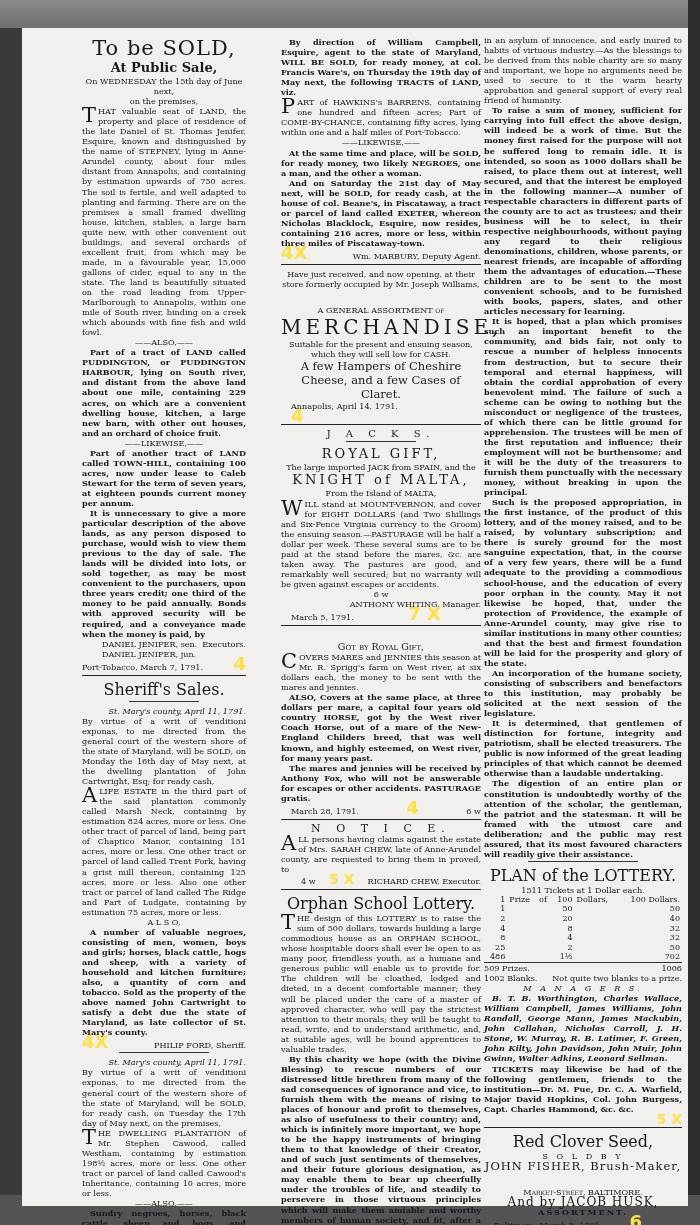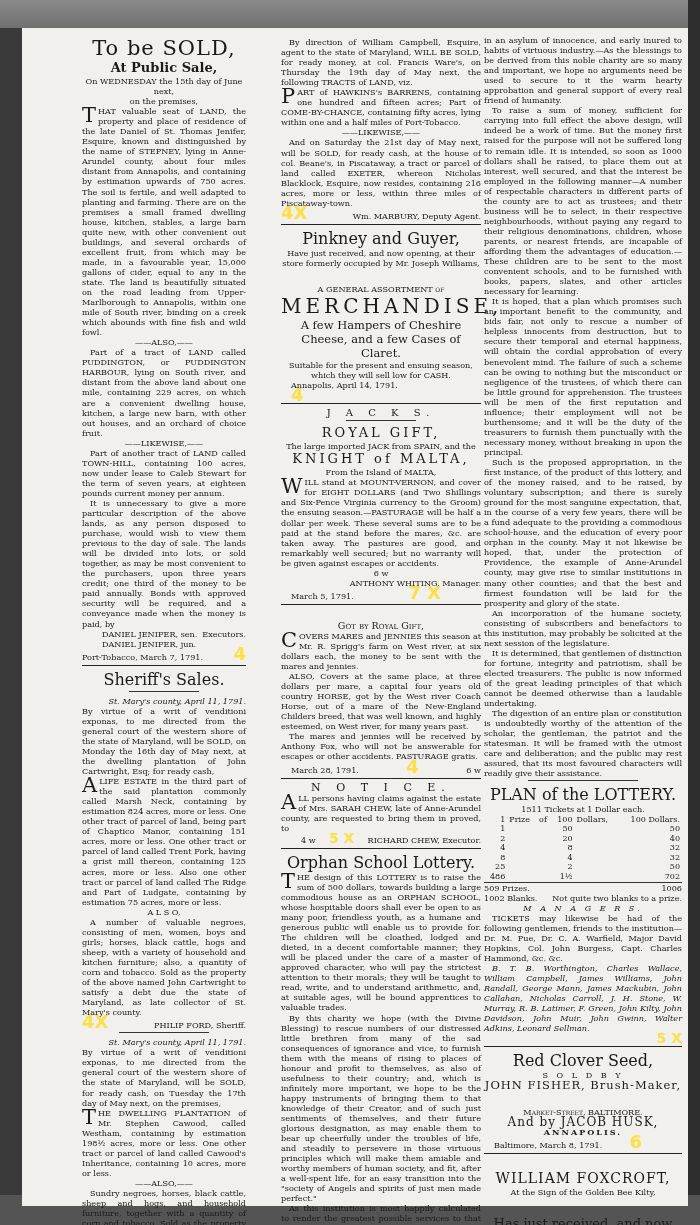--- a/index.html
+++ b/index.html
@@ -14,21 +14,21 @@
   .c2{left:281px;width:200px;top:37px;}
   .c3{left:484px;width:198px;top:35px;}
   .rule{border-top:1.3px solid #222;margin:3px 0 4px 0;}
   .short-rule{width:70px;border-top:1px solid #333;margin:2px auto 4px auto;}
   .center{text-align:center;}
   .big-title{font-size:21px;line-height:24px;text-align:center;letter-spacing:1px;}
   .h-title{font-size:16px;line-height:19px;text-align:center;}
   .h2{font-size:13px;line-height:16px;text-align:center;}
   .merch{font-size:20px;letter-spacing:4px;line-height:24px;text-align:center;}
   .spaced{letter-spacing:6px;text-align:center;}
-  .p{margin:0;text-indent:8px;}
+  .p{margin:0;text-indent:8px;font-weight:bold;}
   .noind{margin:0;}
   .drop::first-letter{font-size:21px;float:left;line-height:18px;margin-right:2px;}
   .sig{text-align:right;margin:0;}
   .italic{font-style:italic;}
   .hand{font-family:"DejaVu Sans","Liberation Sans",sans-serif;font-size:18px;font-weight:bold;color:#fde047;}
   .row{display:flex;justify-content:space-between;align-items:baseline;}
   table.lot{width:100%;border-collapse:collapse;font-size:8px;line-height:9.6px;}
   table.lot td{padding:0 2px;}
   table.lot td.n{text-align:right;}
   .sc{font-variant:small-caps;margin-top:16px;}
@@ -89,35 +89,35 @@
 
   </div>
 
 </div>
 
 <div class="col c2">
   <div>
     <p class="p">By direction of William Campbell, Esquire, agent to the state of Maryland, WILL BE SOLD, for ready money, at col. Francis Ware's, on Thursday the 19th day of May next, the following TRACTS of LAND, viz.</p>
     <p class="noind drop">PART of HAWKINS's BARRENS, containing one hundred and fifteen acres; Part of COME-BY-CHANCE, containing fifty acres, lying within one and a half miles of Port-Tobacco.</p>
     <div class="center">——LIKEWISE,——</div>
+    <p class="p">At the same time and place, will be SOLD, for ready money, two likely NEGROES, one a man, and the other a woman.</p>
     <p class="p">And on Saturday the 21st day of May next, will be SOLD, for ready cash, at the house of col. Beane's, in Piscataway, a tract or parcel of land called EXETER, whereon Nicholas Blacklock, Esquire, now resides, containing 216 acres, more or less, within three miles of Piscataway-town.</p>
     <div class="row">
       <span class="hand">4X</span>
       <span>Wm. MARBURY, Deputy Agent.</span>
     </div>
   </div>
   <div class="rule"></div>
 
   <div>
-    <div class="h-title">Pinkney and Guyer,</div>
     <div class="center">Have just received, and now opening, at their store formerly occupied by Mr. Joseph Williams,</div>
     <div class="center sc">A GENERAL ASSORTMENT of</div>
     <div class="merch">MERCHANDISE,</div>
+    <div class="center">Suitable for the present and ensuing season, which they will sell low for CASH.</div>
     <div class="center" style="font-size:11.5px;line-height:14px;">A few Hampers of Cheshire Cheese, and a few Cases of Claret.</div>
-    <div class="center">Suitable for the present and ensuing season, which they will sell low for CASH.</div>
     <div class="row" style="padding-left:10px;flex-direction:column;">
       <span>Annapolis, April 14, 1791.</span>
       <span class="hand" style="margin-right:40px;">4</span>
     </div>
   </div>
   <div class="rule"></div>
 
   <div>
     <div class="spaced" style="font-size:10px;">J A C K S.</div>
     <div class="short-rule"></div>
@@ -244,33 +244,33 @@
     </table>
     <div class="row">
       <span>509 Prizes.</span>
       <span>1006</span>
     </div>
     <div class="row">
       <span>1002 Blanks.</span>
       <span>Not quite two blanks to a prize.</span>
     </div>
     <div class="center italic" style="letter-spacing:3px;">M A N A G E R S.</div>
+    <p class="p italic">B. T. B. Worthington, Charles Wallace, William Campbell, James Williams, John Randall, George Mann, James Mackubin, John Callahan, Nicholas Carroll, J. H. Stone, W. Murray, R. B. Latimer, F. Green, John Kilty, John Davidson, John Muir, John Gwinn, Walter Adkins, Leonard Sellman.</p>
     <p class="p">TICKETS may likewise be had of the following gentlemen, friends to the institution—Dr. M. Pue, Dr. C. A. Warfield, Major David Hopkins, Col. John Burgess, Capt. Charles Hammond, &amp;c. &amp;c.</p>
-    <p class="p italic">B. T. B. Worthington, Charles Wallace, William Campbell, James Williams, John Randall, George Mann, James Mackubin, John Callahan, Nicholas Carroll, J. H. Stone, W. Murray, R. B. Latimer, F. Green, John Kilty, John Davidson, John Muir, John Gwinn, Walter Adkins, Leonard Sellman.</p>
     <div class="sig hand" style="font-size:14px;">5 X</div>
   </div>
   <div class="rule"></div>
 
   <div>
     <div class="h-title">Red Clover Seed,</div>
     <div class="spaced" style="letter-spacing:3px;">S O L D   B Y</div>
     <div class="center" style="font-size:11.5px;letter-spacing:1px;">JOHN FISHER, Brush-Maker,</div>
     <div class="center sc">Market-Street, BALTIMORE.</div>
     <div class="center" style="font-size:12px;letter-spacing:1px;">And by JACOB HUSK,</div>
-    <div class="center" style="letter-spacing:2px;font-weight:bold;">ANNAPOLIS.</div>
+    <div class="center" style="letter-spacing:2px;font-weight:bold;">ASSORTMENT.</div>
     <div class="row" style="padding-left:10px;">
       <span>Baltimore, March 8, 1791.</span>
       <span class="hand" style="margin-right:40px;">6</span>
     </div>
   </div>
   <div class="rule"></div>
 
   <div>
     <div class="center sc" style="font-size:14px;letter-spacing:1px;line-height:17px;">WILLIAM FOXCROFT,</div>
     <div class="center">At the Sign of the Golden Bee Kilty,</div>

